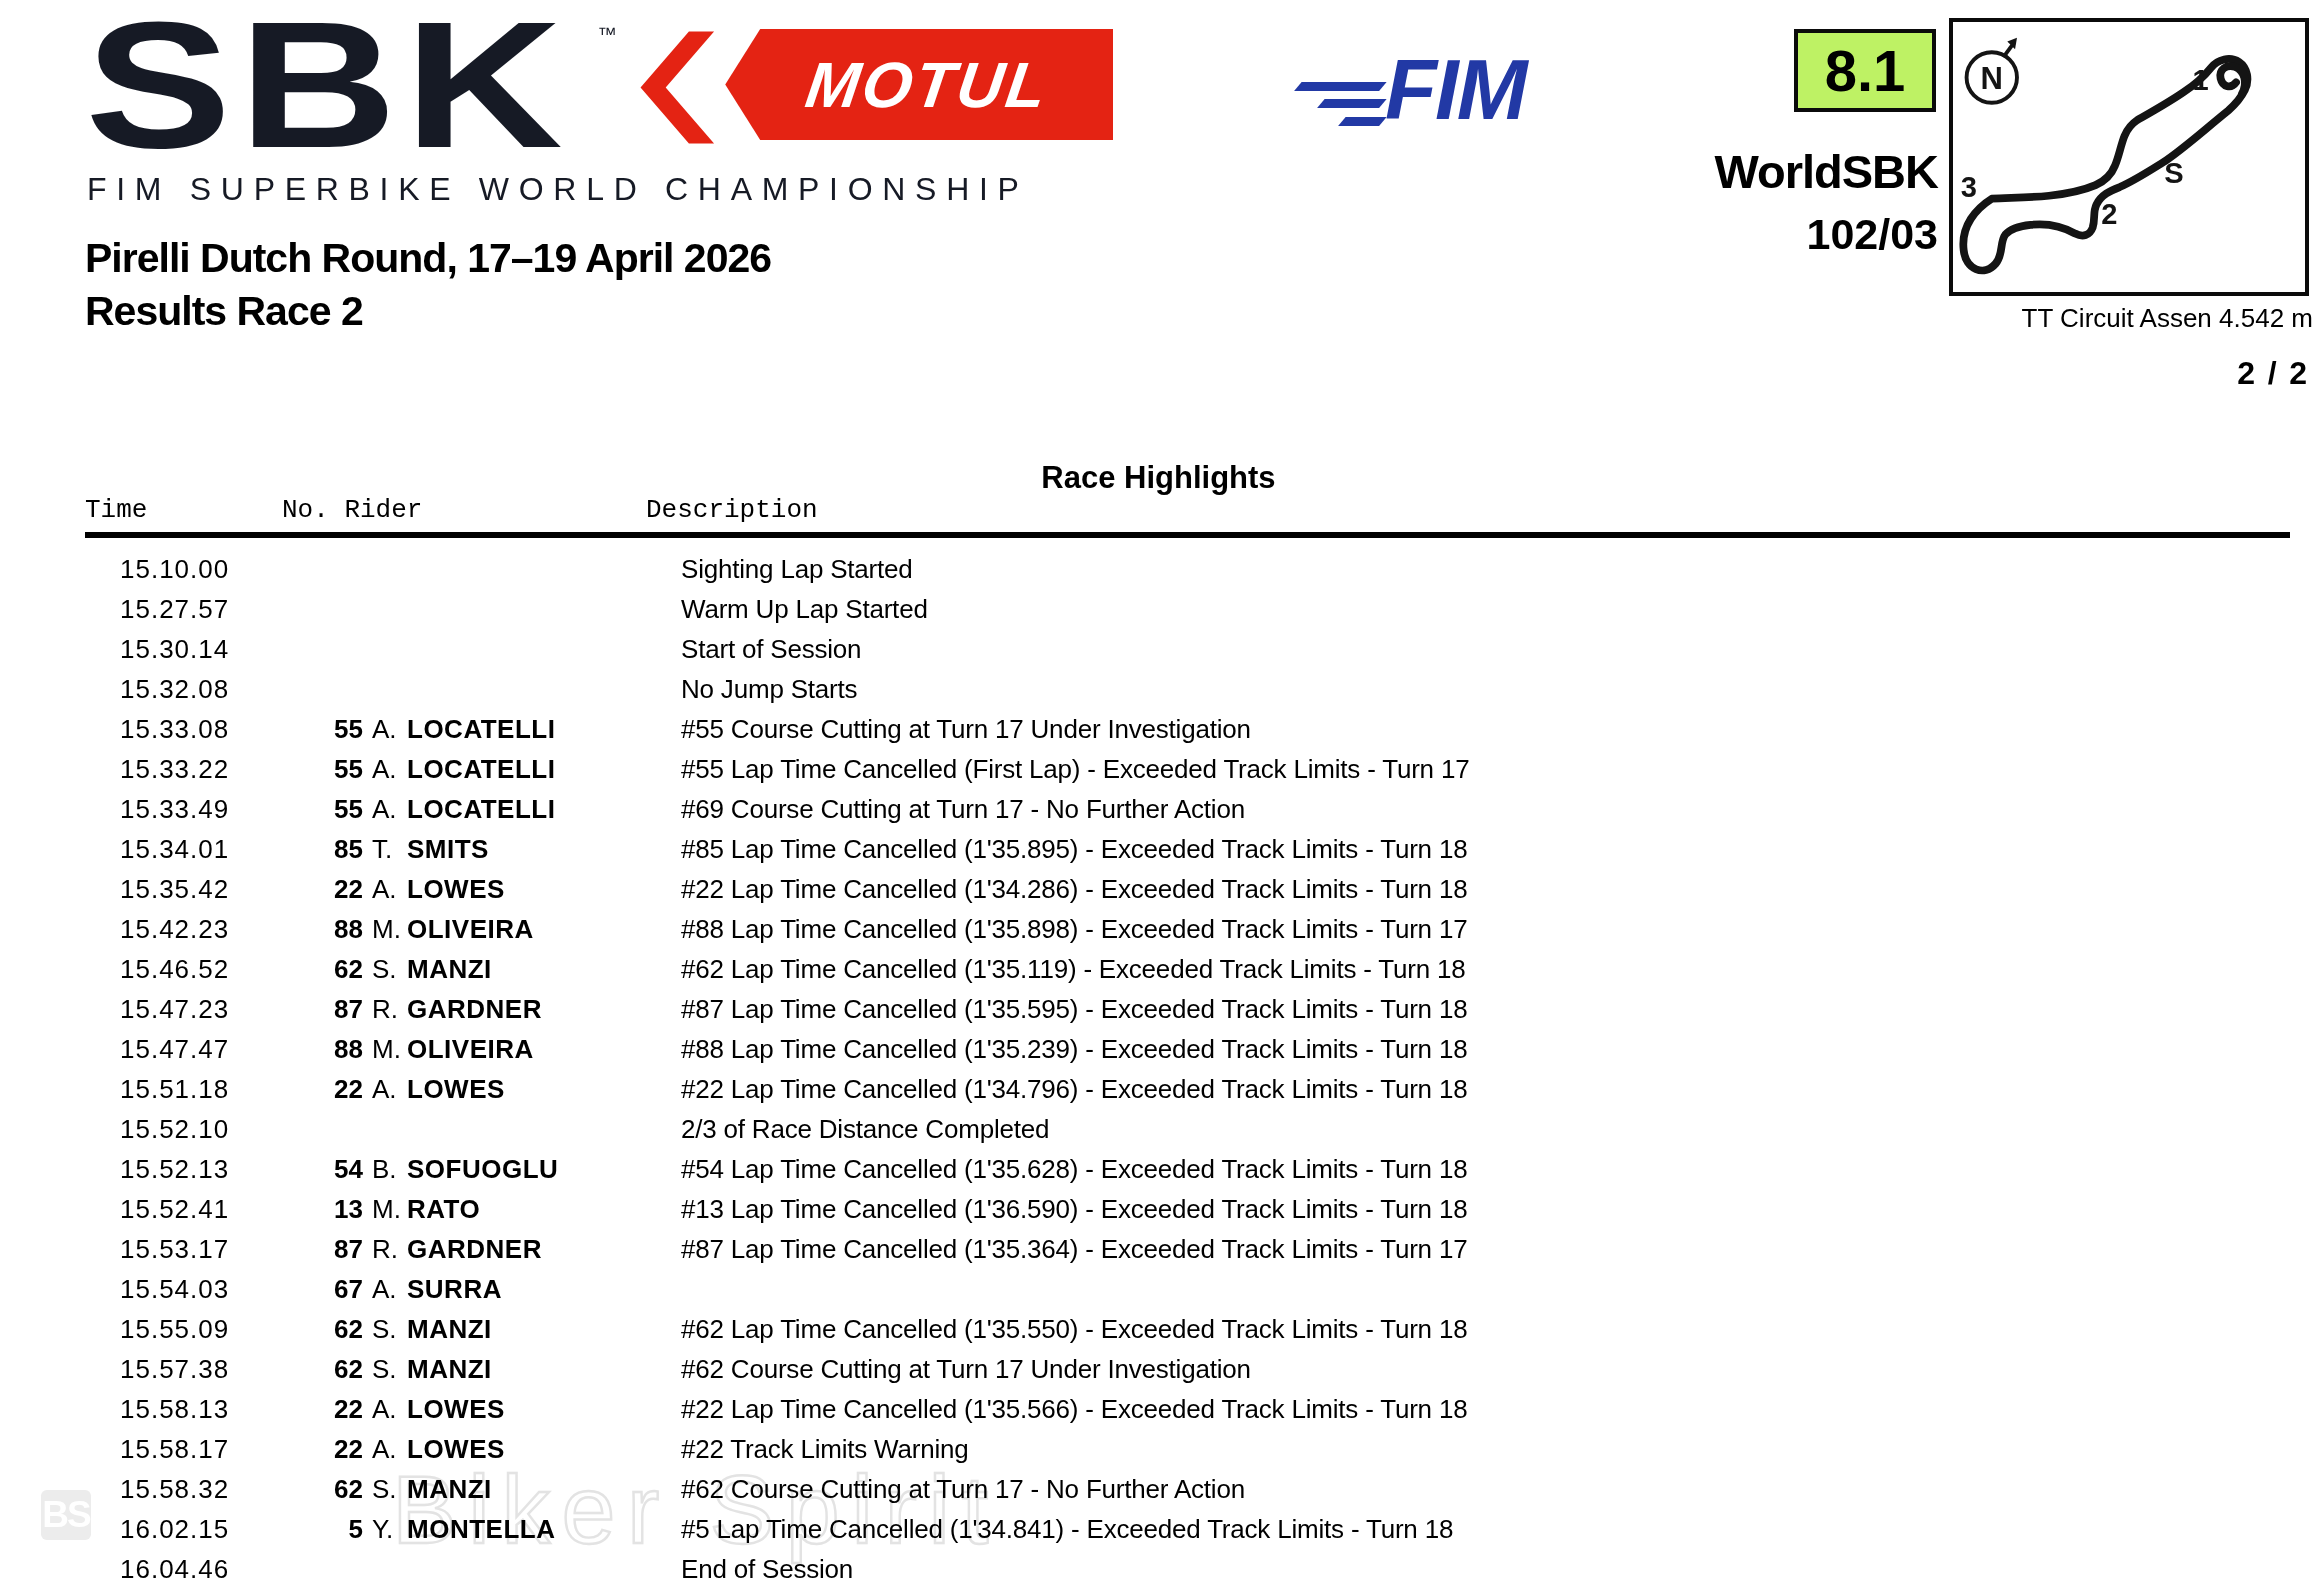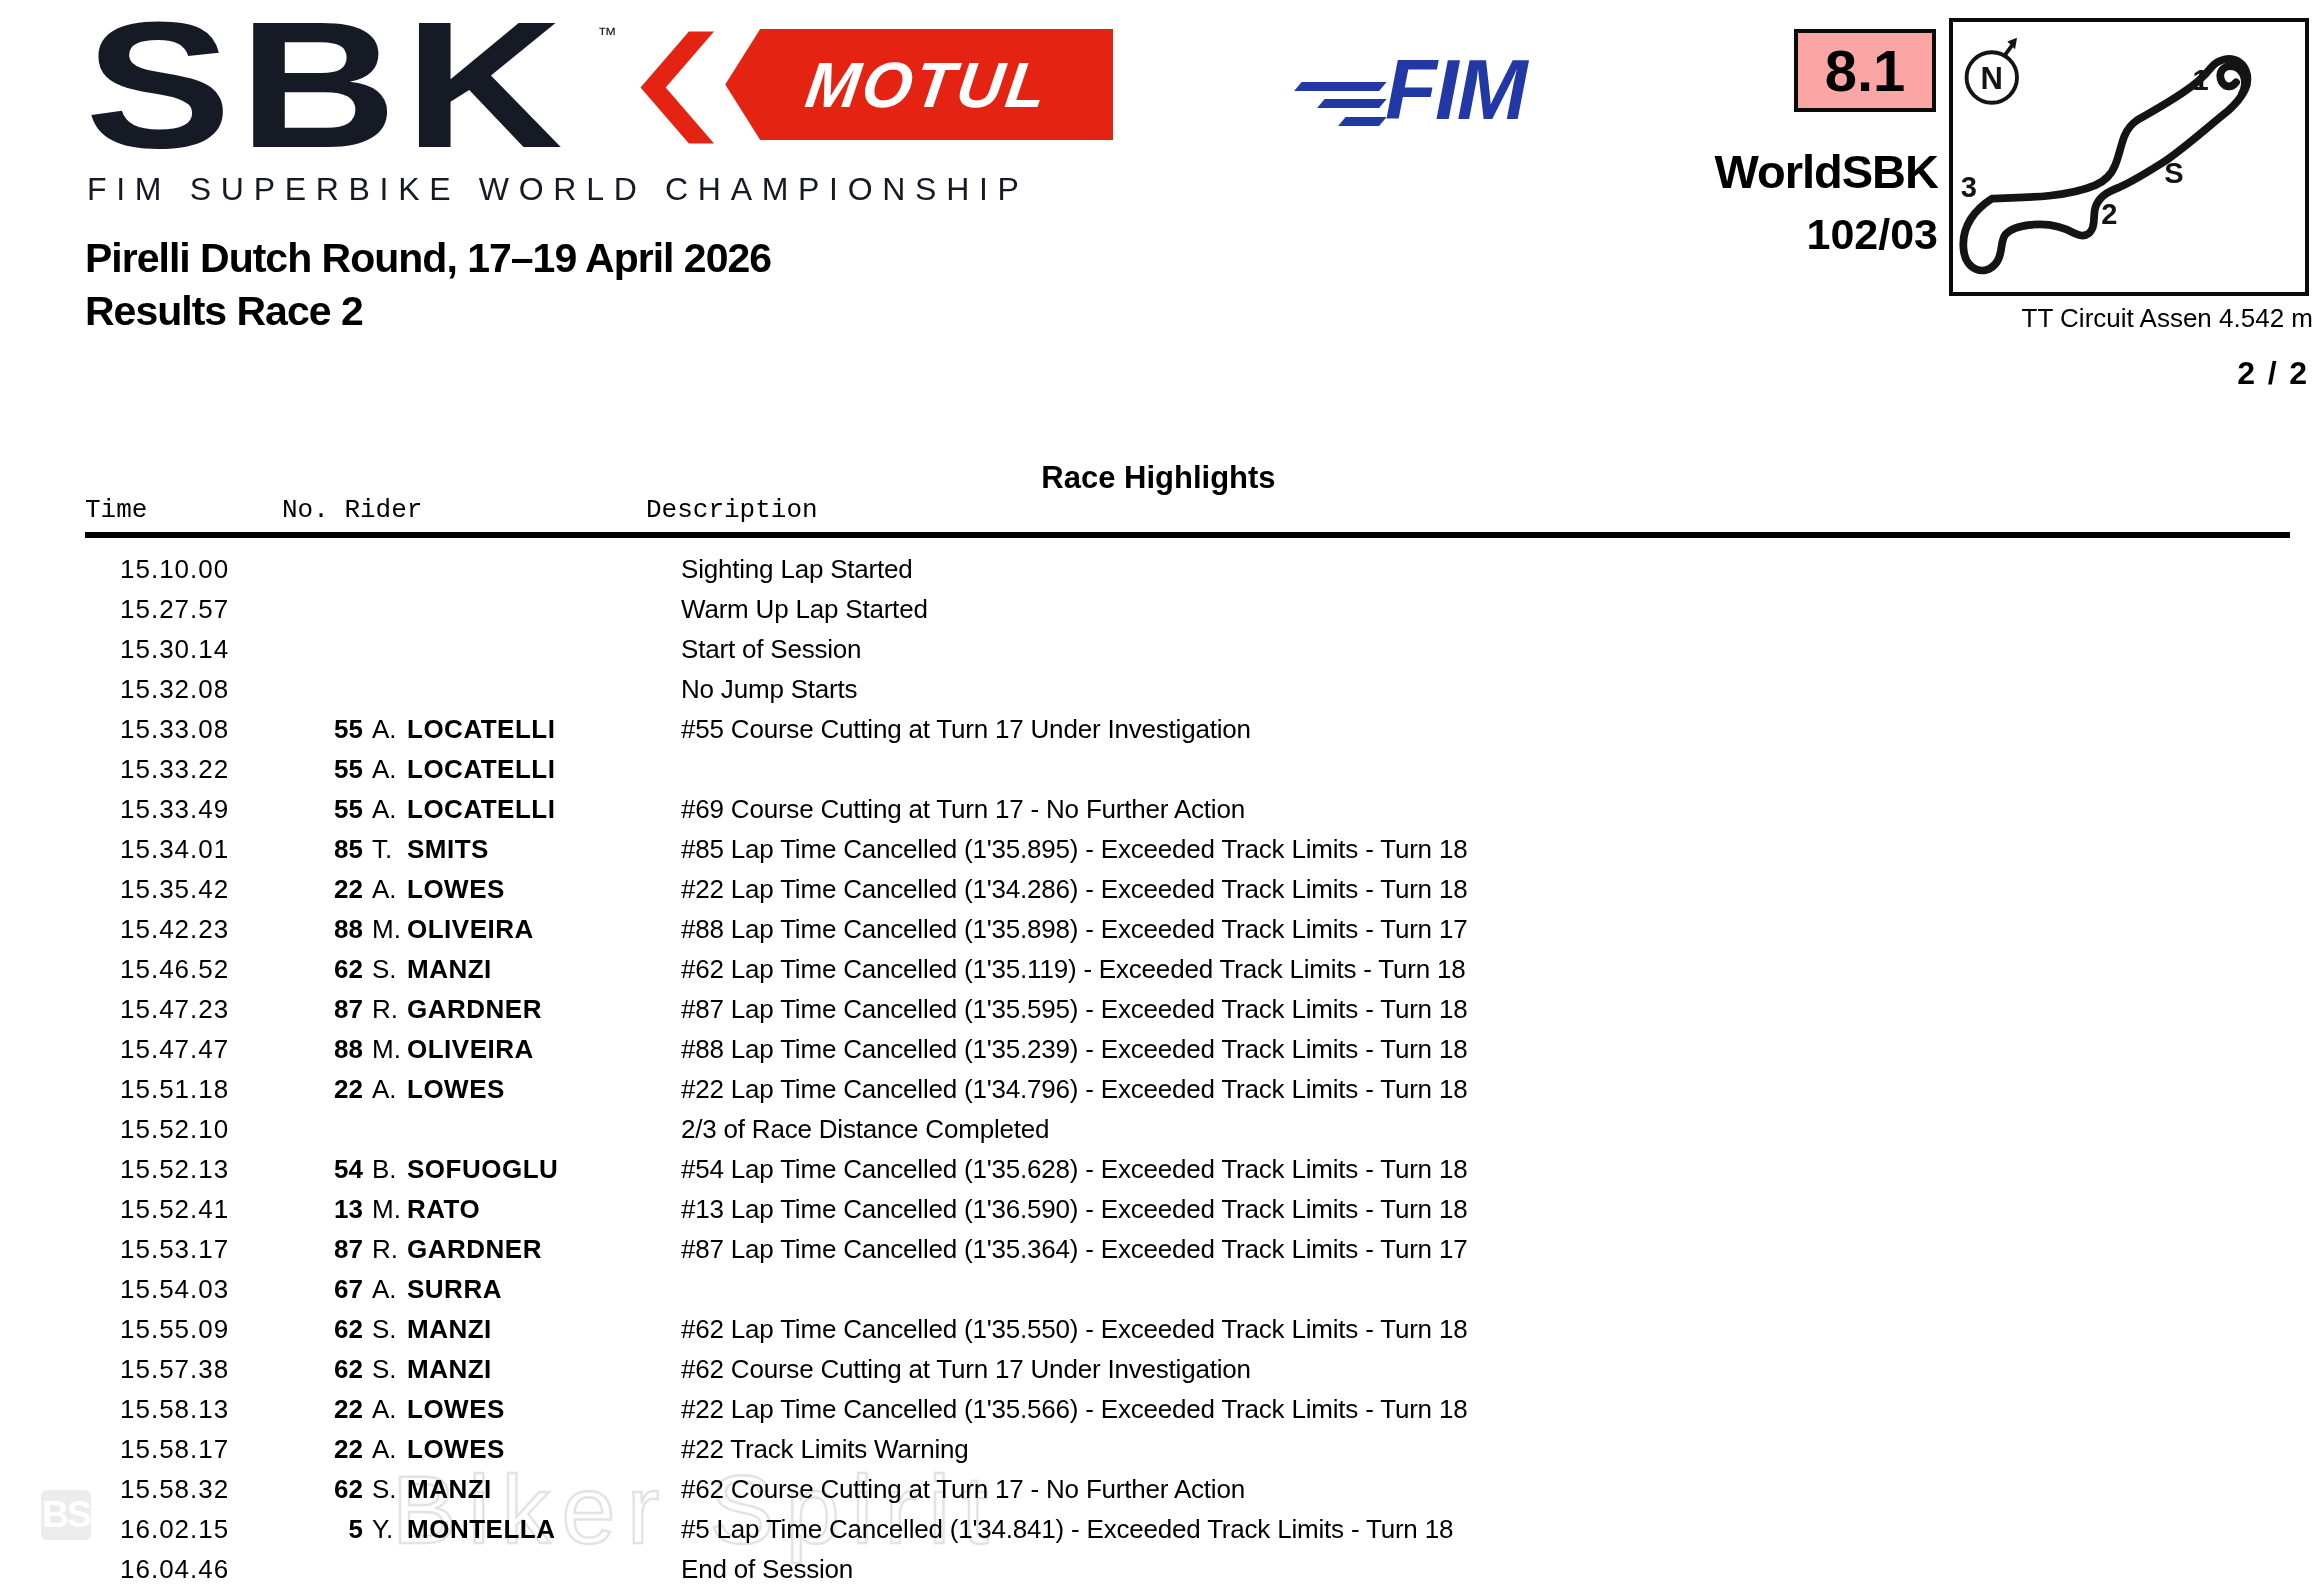--- a/index.html
+++ b/index.html
@@ -23,21 +23,21 @@
   .fim{position:absolute;left:1298px;top:43px;display:flex;}
   .fim-lines{display:flex;flex-direction:column;align-items:flex-end;margin-top:39px;}
   .fim-lines i{display:block;height:8.7px;background:var(--fim-blue,#2239a5);
                transform:skewX(-40deg);margin-bottom:8.7px;}
   .fim-l1{width:85px;} .fim-l2{width:62px;} .fim-l3{width:41px;}
   .fim-text{font-style:italic;font-weight:900;font-size:85px;line-height:93px;
             color:var(--fim-blue,#2239a5);margin-left:1.9px;letter-spacing:-1.9px;}
 
   .code-box{position:absolute;left:1794px;top:29px;width:142px;height:83px;border:4.9px solid #0b0b0b;
             box-sizing:border-box;display:flex;align-items:center;justify-content:center;
-            font-weight:700;font-size:58px;background:#fca5a5;}
+            font-weight:700;font-size:58px;background:#bef264;}
   .series{position:absolute;left:1504px;top:144px;width:434px;text-align:right;
           font-weight:700;font-size:47px;letter-spacing:-1px;}
   .doc-number{position:absolute;left:1504px;top:210px;width:434px;text-align:right;
               font-weight:700;font-size:43px;}
 
   .track-box{position:absolute;left:1949px;top:18.4px;width:360px;height:278px;
              border:4.9px solid #0b0b0b;box-sizing:border-box;background:#fff;}
   .track-caption{position:absolute;left:1953px;top:303px;width:360px;text-align:right;
                  padding-right:0px;box-sizing:border-box;font-size:26px;}
   .page-num{position:absolute;left:2086px;top:355px;width:223px;text-align:right;
@@ -196,20 +196,21 @@
       <span class="c-init">A.</span>
       <span class="c-surname">LOCATELLI</span>
       <span class="c-desc">#55 Course Cutting at Turn 17 Under Investigation</span>
     </div>
 
     <div class="row">
       <span class="c-time">15.33.22</span>
       <span class="c-no">55</span>
       <span class="c-init">A.</span>
       <span class="c-surname">LOCATELLI</span>
+      <span class="c-desc">#55 Lap Time Cancelled (First Lap) - Exceeded Track Limits - Turn 17</span>
     </div>
 
     <div class="row">
       <span class="c-time">15.33.49</span>
       <span class="c-no">55</span>
       <span class="c-init">A.</span>
       <span class="c-surname">LOCATELLI</span>
       <span class="c-desc">#69 Course Cutting at Turn 17 - No Further Action</span>
     </div>
 

